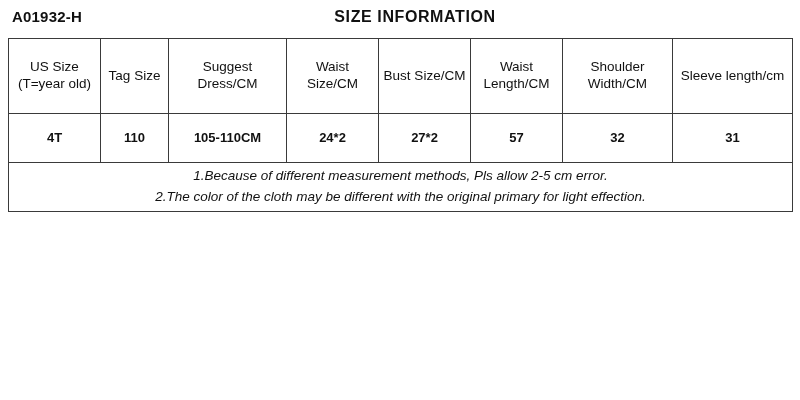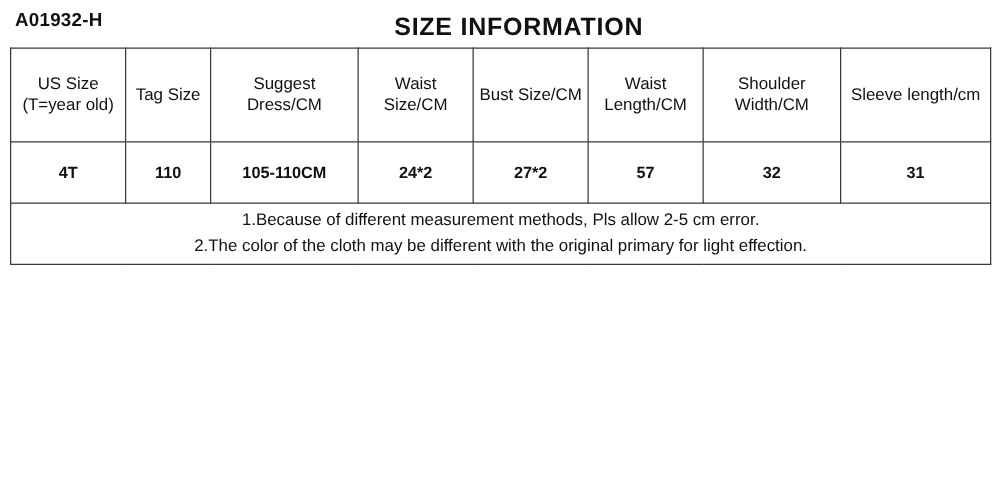--- a/index.html
+++ b/index.html
@@ -18,34 +18,34 @@
     position: relative;
     width: 800px;
     height: 400px;
     box-sizing: border-box;
     padding: 8px 8px 8px 8px;
   }
   .header-row {
     position: relative;
     height: 26px;
     display: flex;
-    align-items: flex-end;
+    align-items: flex-start;
   }
   .doc-code {
     position: absolute;
     left: 4px;
     top: 0;
     font-size: 15px;
     font-weight: bold;
     letter-spacing: 0.2px;
   }
   .doc-title {
     width: 100%;
     text-align: center;
-    font-size: 20px;
+    font-size: 16px;
     font-weight: bold;
     letter-spacing: 0.6px;
     padding-left: 30px;
     box-sizing: border-box;
   }
   table.size-table {
     width: 784px;
     border-collapse: collapse;
     table-layout: fixed;
     margin-top: 4px;
@@ -84,20 +84,21 @@
     border: 1px solid #3a3a3a;
     border-top: none;
     padding: 8px 6px 10px 6px;
     text-align: center;
   }
   .note-line {
     font-size: 13.5px;
     font-weight: normal;
     line-height: 1.55;
     color: #111111;
+    font-style: italic;
   }
 </style>
 </head>
 <body>
 
 <div class="sheet">
 
   <div class="header-row">
     <div class="doc-code">A01932-H</div>
     <div class="doc-title">SIZE INFORMATION</div>

